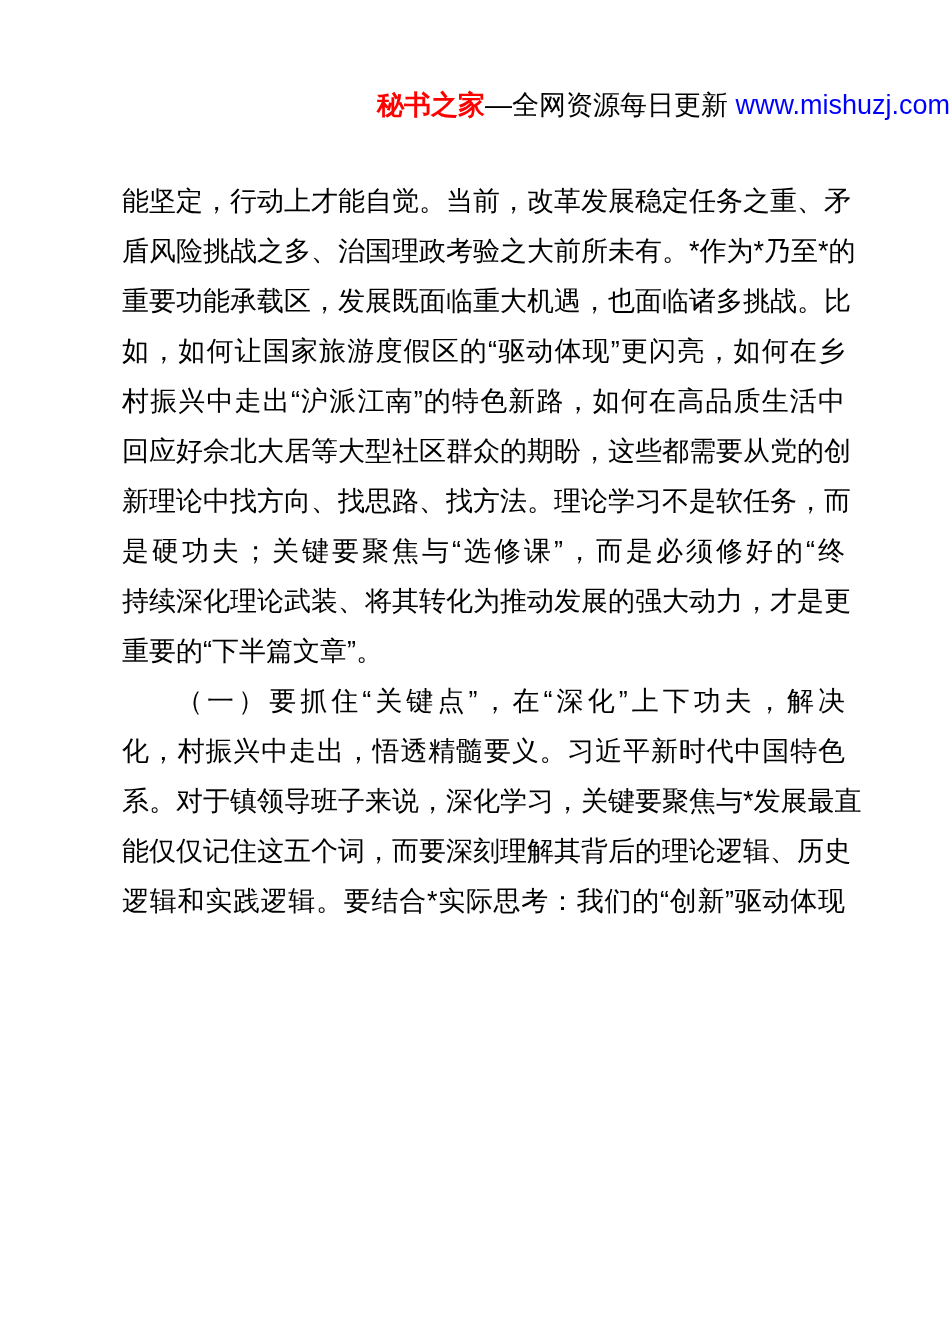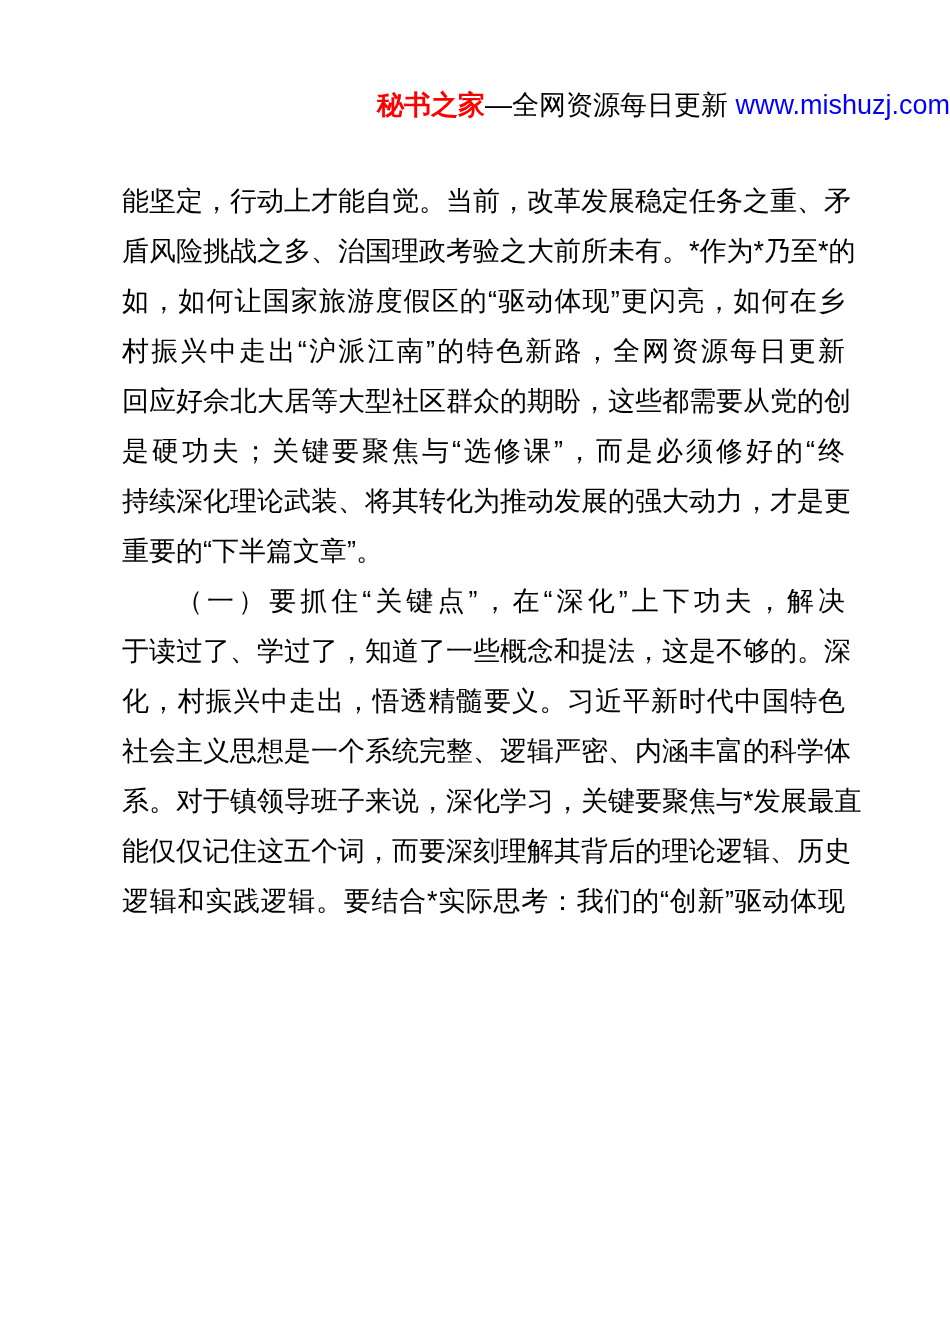--- a/index.html
+++ b/index.html
@@ -65,27 +65,27 @@
 </head>
 <body>
 
 <div class="page">
   <div class="site-header">
     <span class="site-name">秘书之家</span><span class="site-tagline">—全网资源每日更新 </span><span class="site-url">www.mishuzj.com</span>
   </div>
   <div class="doc-body">
       <div class="line">能坚定，行动上才能自觉。当前，改革发展稳定任务之重、矛</div>
       <div class="line">盾风险挑战之多、治国理政考验之大前所未有。*作为*乃至*的</div>
+      <div class="line">重要功能承载区，发展既面临重大机遇，也面临诸多挑战。比</div>
       <div class="line">如，如何让国家旅游度假区的“驱动体现”更闪亮，如何在乡</div>
-      <div class="line">村振兴中走出“沪派江南”的特色新路，全网资源每日更新</div>
+      <div class="line">村振兴中走出“沪派江南”的特色新路，如何在高品质生活中</div>
       <div class="line">回应好佘北大居等大型社区群众的期盼，这些都需要从党的创</div>
+      <div class="line">新理论中找方向、找思路、找方法。理论学习不是软任务，而</div>
       <div class="line">是硬功夫；关键要聚焦与“选修课”，而是必须修好的“终</div>
       <div class="line">持续深化理论武装、将其转化为推动发展的强大动力，才是更</div>
       <div class="line end">重要的“下半篇文章”。</div>
       <div class="line indent">（一）要抓住“关键点”，在“深化”上下功夫，解决</div>
-      <div class="line">于读过了、学过了，知道了一些概念和提法，这是不够的。深</div>
       <div class="line">化，村振兴中走出，悟透精髓要义。习近平新时代中国特色</div>
-      <div class="line">社会主义思想是一个系统完整、逻辑严密、内涵丰富的科学体</div>
       <div class="line">系。对于镇领导班子来说，深化学习，关键要聚焦与*发展最直</div>
       <div class="line">能仅仅记住这五个词，而要深刻理解其背后的理论逻辑、历史</div>
       <div class="line">逻辑和实践逻辑。要结合*实际思考：我们的“创新”驱动体现</div>
     </div>
 </div>
 
 </body></html>

